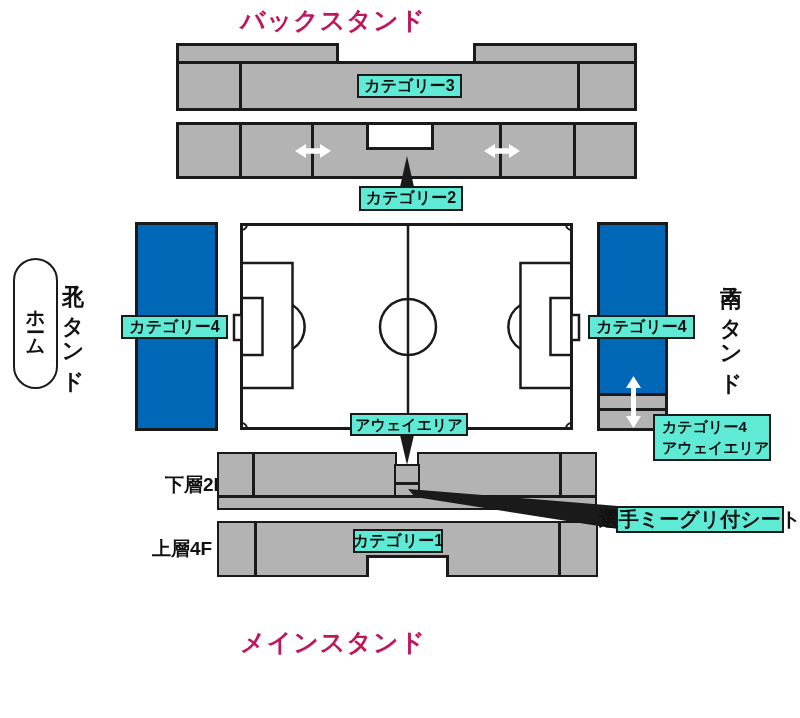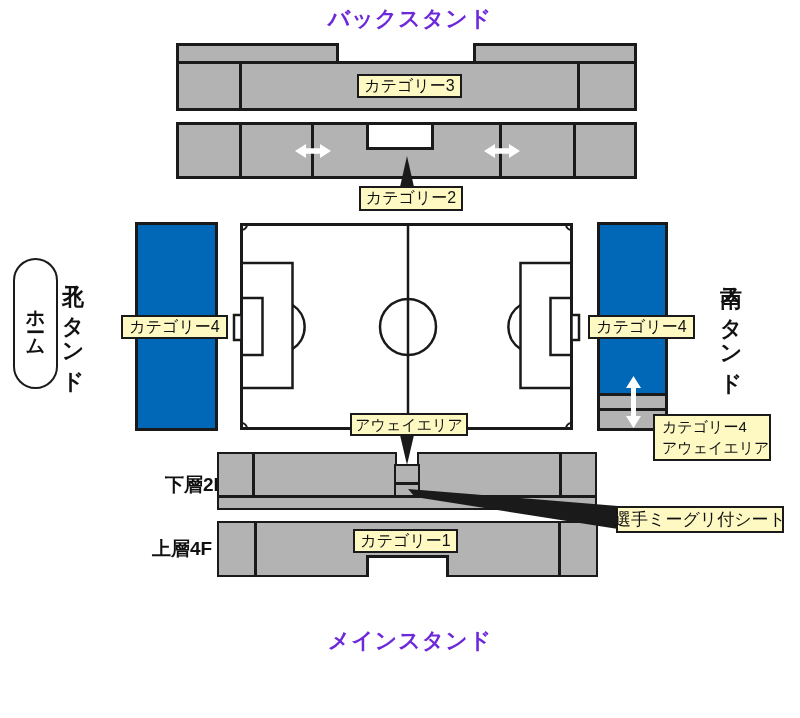--- a/index.html
+++ b/index.html
@@ -8,24 +8,24 @@
     --note-red:#e60012;
     --line-black:#1a1a1a;
   }
   html,body{margin:0;padding:0;background:#fff;}
   body{font-family:"Liberation Sans","DejaVu Sans",sans-serif;}
   #stage{position:relative;width:800px;height:718px;background:#fff;overflow:hidden;}
   .abs{position:absolute;box-sizing:border-box;}
   .block{position:absolute;box-sizing:border-box;border:3px solid var(--line-black);background:var(--stand-gray);}
   .blue{background:var(--category4-blue);}
   .divider{position:absolute;width:3px;background:var(--line-black);z-index:2;}
-  .box-label{position:absolute;box-sizing:border-box;background:#fef9c3;border:2px solid var(--line-black);
-    font-weight:normal;font-size:16px;line-height:1.05;display:flex;align-items:center;justify-content:center;
+  .box-label{position:absolute;box-sizing:border-box;background:#5eead4;border:2px solid var(--line-black);
+    font-weight:bold;font-size:16px;line-height:1.05;display:flex;align-items:center;justify-content:center;
     color:#111;z-index:6;white-space:nowrap;}
-  .title{position:absolute;font-weight:bold;font-size:22px;color:#6d28d9;text-align:center;letter-spacing:1px;}
+  .title{position:absolute;font-weight:bold;font-size:25px;color:#be185d;letter-spacing:1px;}
   .vtext{position:absolute;writing-mode:vertical-rl;text-orientation:mixed;font-weight:bold;color:#111;
     letter-spacing:3px;}
   .tier-label{position:absolute;font-weight:bold;font-size:19px;color:#111;}
   .note{position:absolute;font-weight:bold;font-size:20px;color:var(--note-red);white-space:nowrap;}
   svg{position:absolute;overflow:visible;}
   .white-notch{position:absolute;box-sizing:border-box;background:#fff;border:3px solid var(--line-black);z-index:3;}
 </style>
 </head>
 <body>
 
@@ -115,25 +115,25 @@
   <div class="divider" style="left:252px;top:452px;height:45px;"></div>
   <div class="divider" style="left:559px;top:452px;height:45px;"></div>
   <div class="block" style="left:394px;top:464px;width:26px;height:33px;border-width:2.5px;z-index:2;">
     <div class="abs" style="left:0;right:0;top:16px;height:2.5px;background:var(--line-black);"></div>
   </div>
   <div class="block" style="left:217px;top:496px;width:380px;height:14px;border-width:2.5px;"></div>
 
   <svg style="left:403px;top:483px;z-index:4;" width="218" height="50" viewBox="0 0 218 50">
     <polygon points="5,6 215,23 215,46 12,14" fill="var(--line-black)"></polygon>
   </svg>
-  <div class="box-label" style="left:616px;top:506px;width:168px;height:27px;font-size:17px;">選手ミーグリ付シート</div>
+  <div class="box-label" style="left:616px;top:506px;width:168px;height:27px;font-size:20px;">選手ミーグリ付シート</div>
 
   <div class="tier-label" style="left:152px;top:536px;">上層4F</div>
   <div class="block" style="left:217px;top:521px;width:381px;height:56px;border-width:2.5px;"></div>
   <div class="divider" style="left:254px;top:521px;height:56px;"></div>
   <div class="divider" style="left:558px;top:521px;height:56px;"></div>
   <div class="white-notch" style="left:366px;top:555px;width:83px;height:22px;border-bottom:none;"></div>
-  <div class="box-label" style="left:353px;top:529px;width:105px;height:24px;">カテゴリー1</div>
+  <div class="box-label" style="left:353px;top:529px;width:90px;height:24px;">カテゴリー1</div>
 
   <div class="title" style="left:240px;top:626px;width:340px;">メインスタンド</div>
 
 
 </div>
 
 </body></html>

